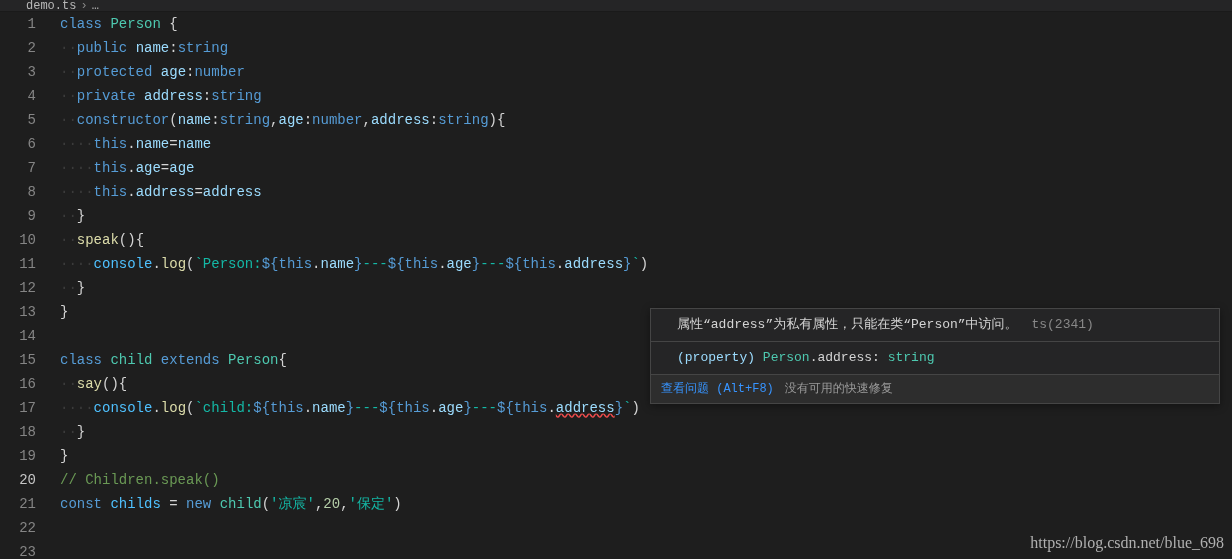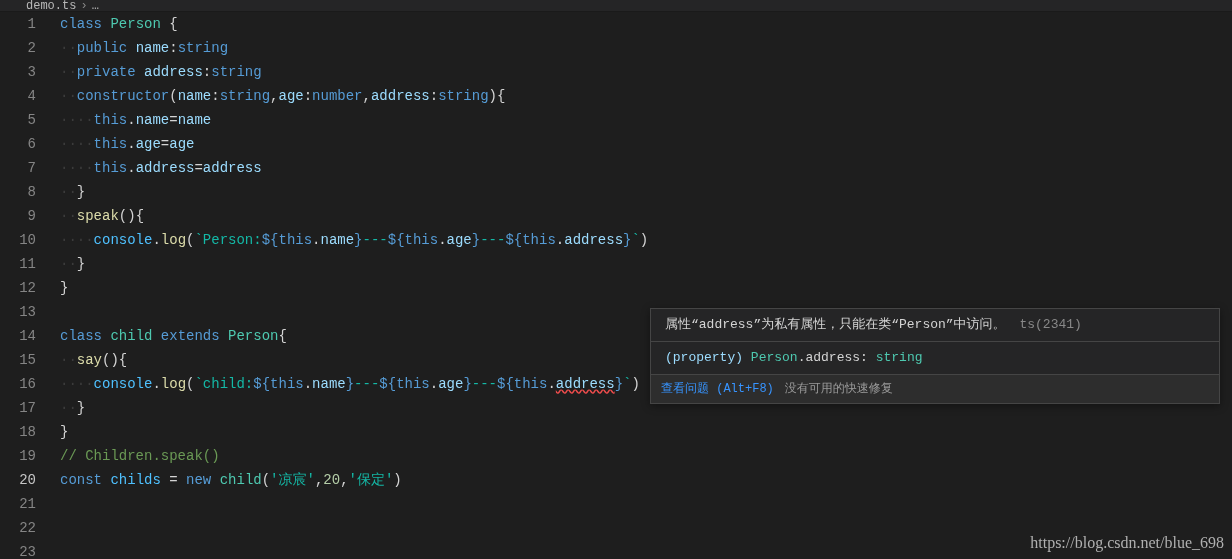--- a/index.html
+++ b/index.html
@@ -68,21 +68,21 @@
       top: 308px;
       left: 650px;
       width: 570px;
       background:#252526;
       border:1px solid #454545;
       box-shadow:0 2px 8px rgba(0,0,0,.4);
       font-size:13px;
       line-height:20px;
       z-index:10;
     }
-    .hover-row { padding:6px 14px; }
+    .hover-row { padding:6px 26px; }
     .hover-sep { border-top:1px solid #454545;}
     .hover-err { color:#d4d4d4;}
     .hover-code-gray { color:#888; margin-left:6px;}
     .hover-sig .kw2{ color:#9cdcfe;}
     .hover-sig .type2{ color:#4ec9b0;}
     .hover-sig .id2{ color:#d4d4d4;}
     .hover-actions {
       background:#2d2d2d;
       padding:4px 10px;
       font-size:12px;
@@ -135,20 +135,21 @@
       <div class="ln">18</div>
       <div class="ln">19</div>
       <div class="ln active">20</div>
       <div class="ln">21</div>
       <div class="ln">22</div>
       <div class="ln">23</div>
     </div>
   <div class="code" id="code">
       <div class="row"><span class="kw">class</span><span class="ws"> </span><span class="type">Person</span><span class="ws"> </span><span class="pun">{</span></div>
       <div class="row"><span class="ws">··</span><span class="kw">public</span><span class="ws"> </span><span class="var">name</span><span class="pun">:</span><span class="typekw">string</span></div>
+      <div class="row"><span class="ws">··</span><span class="kw">protected</span><span class="ws"> </span><span class="var">age</span><span class="pun">:</span><span class="typekw">number</span></div>
       <div class="row"><span class="ws">··</span><span class="kw">private</span><span class="ws"> </span><span class="var">address</span><span class="pun">:</span><span class="typekw">string</span></div>
       <div class="row"><span class="ws">··</span><span class="kw">constructor</span><span class="pun">(</span><span class="var">name</span><span class="pun">:</span><span class="typekw">string</span><span class="pun">,</span><span class="var">age</span><span class="pun">:</span><span class="typekw">number</span><span class="pun">,</span><span class="var">address</span><span class="pun">:</span><span class="typekw">string</span><span class="pun">)</span><span class="pun">{</span></div>
       <div class="row"><span class="ws">····</span><span class="kw">this</span><span class="pun">.</span><span class="var">name</span><span class="op">=</span><span class="var">name</span></div>
       <div class="row"><span class="ws">····</span><span class="kw">this</span><span class="pun">.</span><span class="var">age</span><span class="op">=</span><span class="var">age</span></div>
       <div class="row"><span class="ws">····</span><span class="kw">this</span><span class="pun">.</span><span class="var">address</span><span class="op">=</span><span class="var">address</span></div>
       <div class="row"><span class="ws">··</span><span class="pun">}</span></div>
       <div class="row"><span class="ws">··</span><span class="fn">speak</span><span class="pun">()</span><span class="pun">{</span></div>
       <div class="row"><span class="ws">····</span><span class="obj">console</span><span class="pun">.</span><span class="fn">log</span><span class="pun">(</span><span class="str">`Person:</span><span class="tplp">${</span><span class="kw">this</span><span class="pun">.</span><span class="var">name</span><span class="tplp">}</span><span class="str">---</span><span class="tplp">${</span><span class="kw">this</span><span class="pun">.</span><span class="var">age</span><span class="tplp">}</span><span class="str">---</span><span class="tplp">${</span><span class="kw">this</span><span class="pun">.</span><span class="var">address</span><span class="tplp">}</span><span class="str">`</span><span class="pun">)</span></div>
       <div class="row"><span class="ws">··</span><span class="pun">}</span></div>
       <div class="row"><span class="pun">}</span></div>

